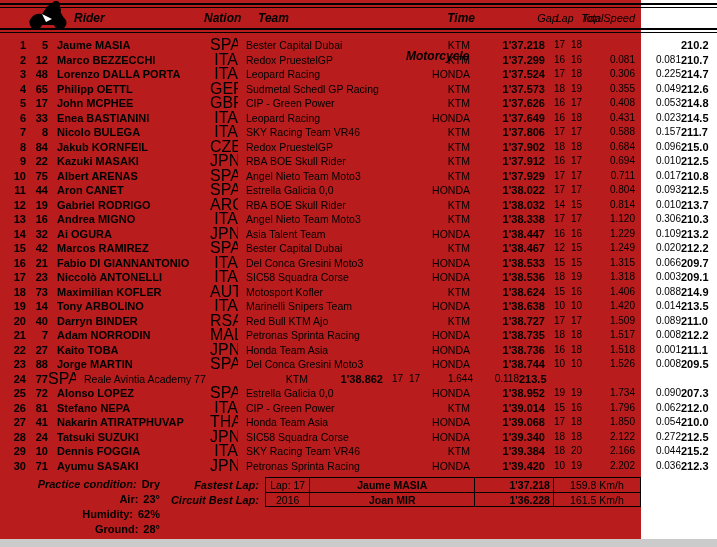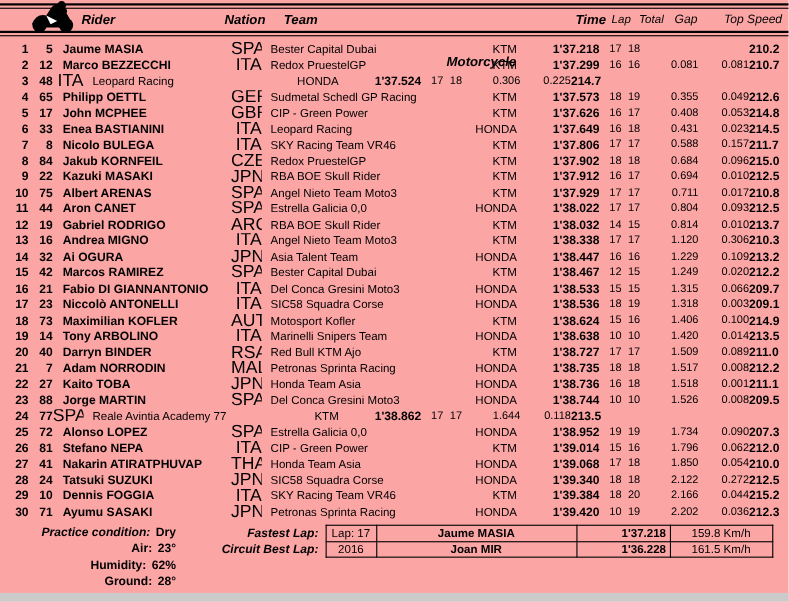--- a/index.html
+++ b/index.html
@@ -1,18 +1,18 @@
 <!DOCTYPE html>
 <html><head>
 <meta charset="utf-8">
 <style>
   * { margin:0; padding:0; box-sizing:border-box; }
   html,body { width:717px; height:547px; background:#fff; overflow:hidden;
     font-family:"Liberation Sans", sans-serif; color:#000; }
-  #sheet { position:relative; width:717px; height:547px; background:#fca5a5; }
+  #sheet { position:relative; width:641px; height:547px; background:#b91c1c; }
 
   
   .rule { position:absolute; left:0; width:717px; background:#000; }
   #rule1 { top:3px;  height:2px; }
   #rule2 { top:7px;  height:1px; }
   #rule3 { top:28px; height:2px; }
   #rule4 { top:32px; height:1px; }
 
   #bike-icon { position:absolute; left:26px; top:0; width:44px; height:31px; }
   #bike-icon svg { width:100%; height:100%; fill:#000; }
@@ -125,20 +125,21 @@
       <span class="c-lap">16</span>
       <span class="c-tot">16</span>
       <span class="c-gap1">0.081</span>
       <span class="c-gap2">0.081</span>
       <span class="c-spd">210.7</span>
     </div>
 
     <div class="r">
       <span class="c-pos">3</span>
       <span class="c-num">48</span>
+      <span class="c-name">Lorenzo DALLA PORTA</span>
       <span class="c-nat">ITA</span>
       <span class="c-team">Leopard Racing</span>
       <span class="c-bike">HONDA</span>
       <span class="c-time">1'37.524</span>
       <span class="c-lap">17</span>
       <span class="c-tot">18</span>
       <span class="c-gap1">0.306</span>
       <span class="c-gap2">0.225</span>
       <span class="c-spd">214.7</span>
     </div>
@@ -357,21 +358,21 @@
       <span class="c-pos">18</span>
       <span class="c-num">73</span>
       <span class="c-name">Maximilian KOFLER</span>
       <span class="c-nat">AUT</span>
       <span class="c-team">Motosport Kofler</span>
       <span class="c-bike">KTM</span>
       <span class="c-time">1'38.624</span>
       <span class="c-lap">15</span>
       <span class="c-tot">16</span>
       <span class="c-gap1">1.406</span>
-      <span class="c-gap2">0.100</span>
+      <span class="c-gap2">0.088</span>
       <span class="c-spd">214.9</span>
     </div>
 
     <div class="r">
       <span class="c-pos">19</span>
       <span class="c-num">14</span>
       <span class="c-name">Tony ARBOLINO</span>
       <span class="c-nat">ITA</span>
       <span class="c-team">Marinelli Snipers Team</span>
       <span class="c-bike">HONDA</span>

